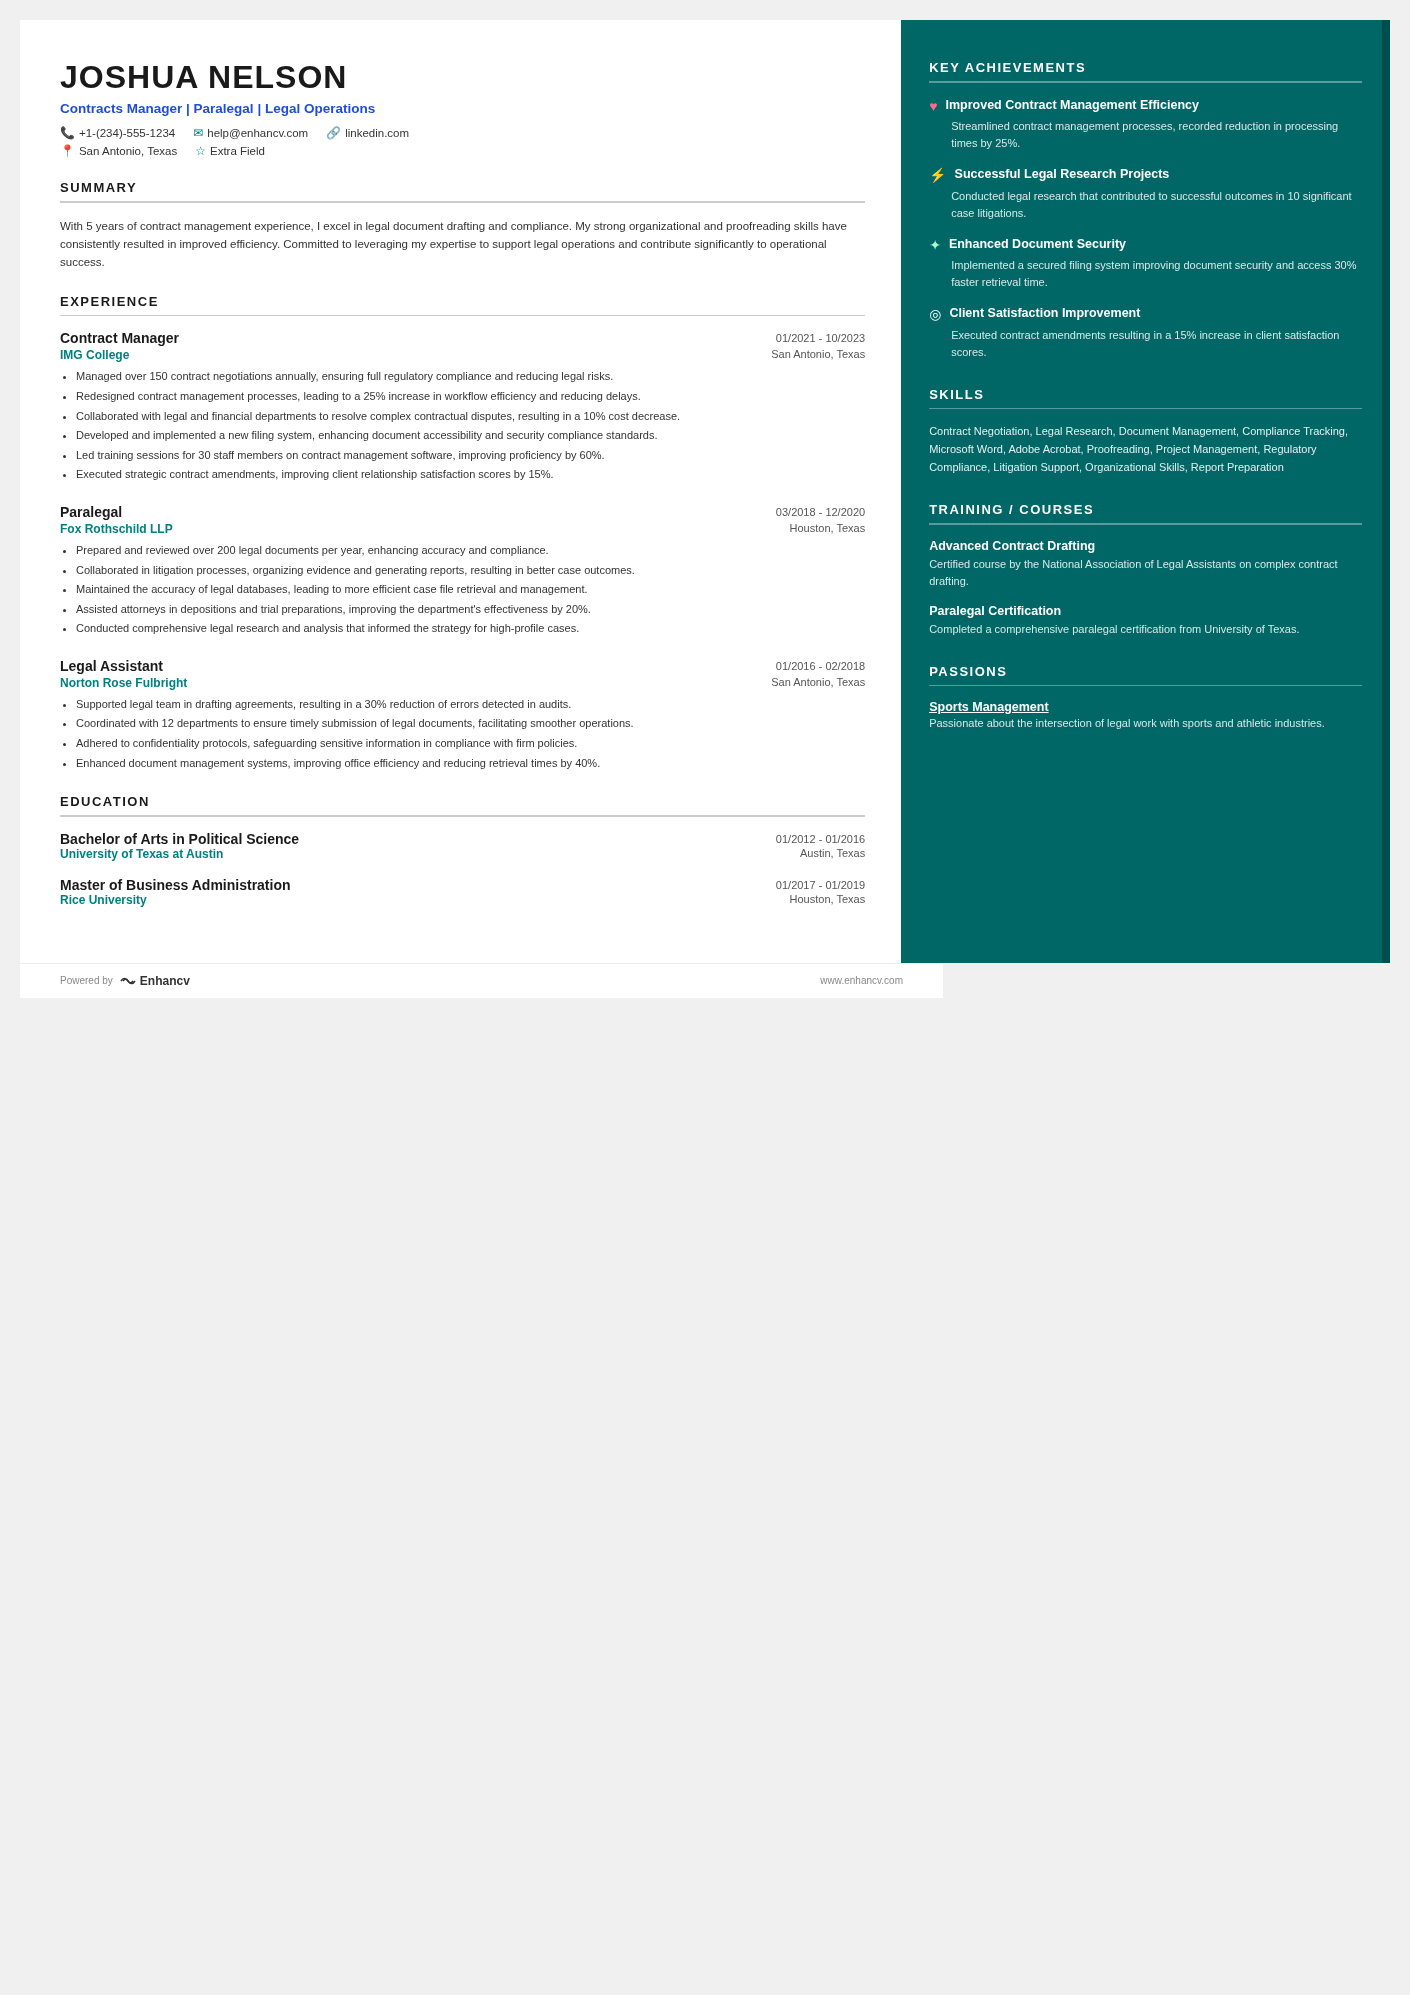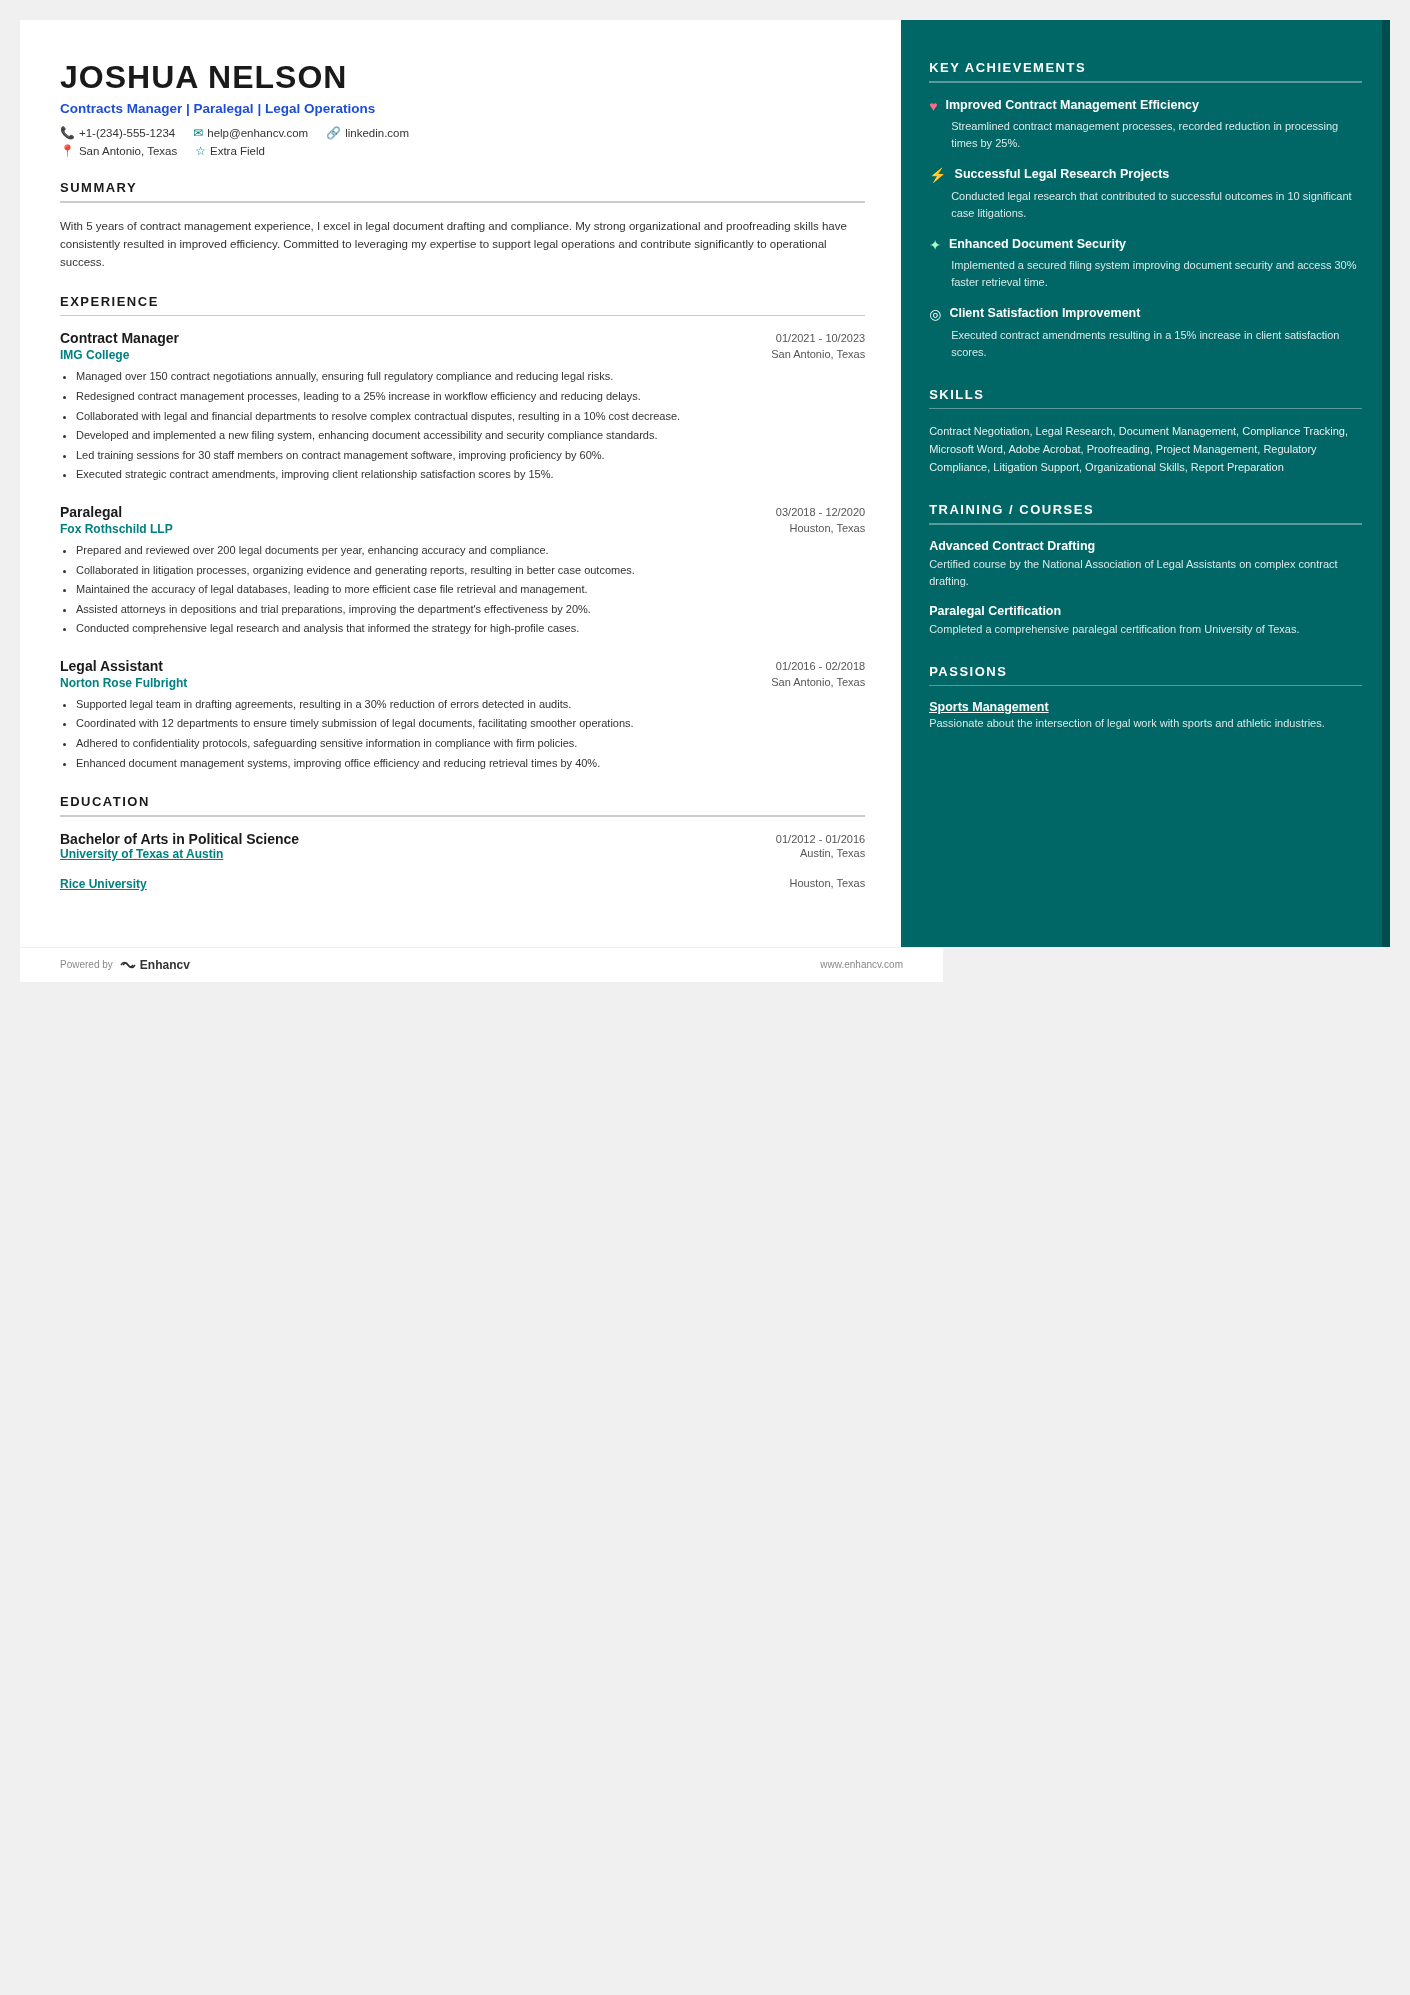--- a/index.html
+++ b/index.html
@@ -142,21 +142,20 @@
       color: #555;
     }
     .edu-school-row {
       display: flex;
       justify-content: space-between;
     }
     .edu-school {
       font-size: 12px;
       color: #008080;
       font-weight: 600;
-      text-decoration: underline;
     }
     .edu-location {
       font-size: 11px;
       color: #555;
     }
     
     .right-section {
       margin-bottom: 26px;
     }
     .right-section-title {
@@ -401,20 +400,24 @@
             <span class="edu-degree">Bachelor of Arts in Political Science</span>
             <span class="edu-date">01/2012 - 01/2016</span>
           </div>
           <div class="edu-school-row">
             <span class="edu-school">University of Texas at Austin</span>
             <span class="edu-location">Austin, Texas</span>
           </div>
         </div>
 
         <div class="edu-entry">
+          <div class="edu-header">
+            <span class="edu-degree">Master of Business Administration</span>
+            <span class="edu-date">01/2017 - 01/2019</span>
+          </div>
           <div class="edu-school-row">
             <span class="edu-school">Rice University</span>
             <span class="edu-location">Houston, Texas</span>
           </div>
         </div>
       </div>
     </div>
 
     <div class="right-col-wrap">
       <div class="right-col-accent"></div>

